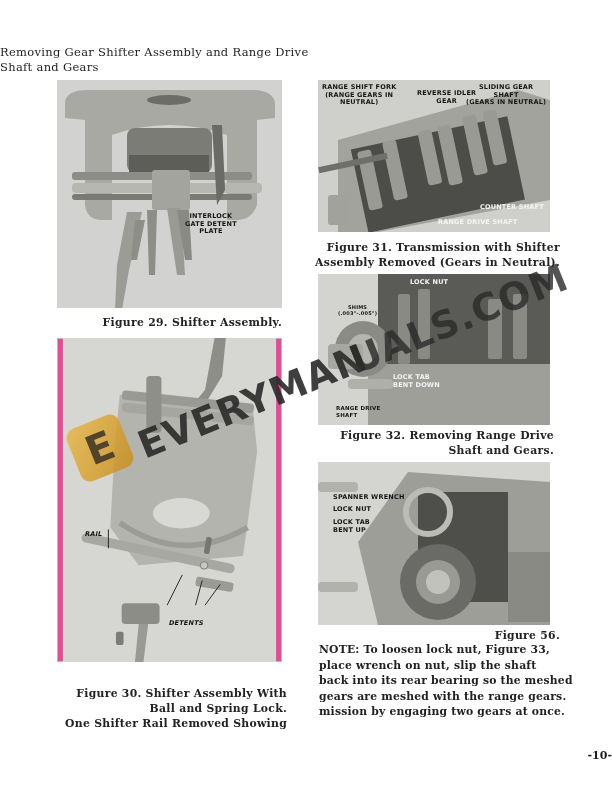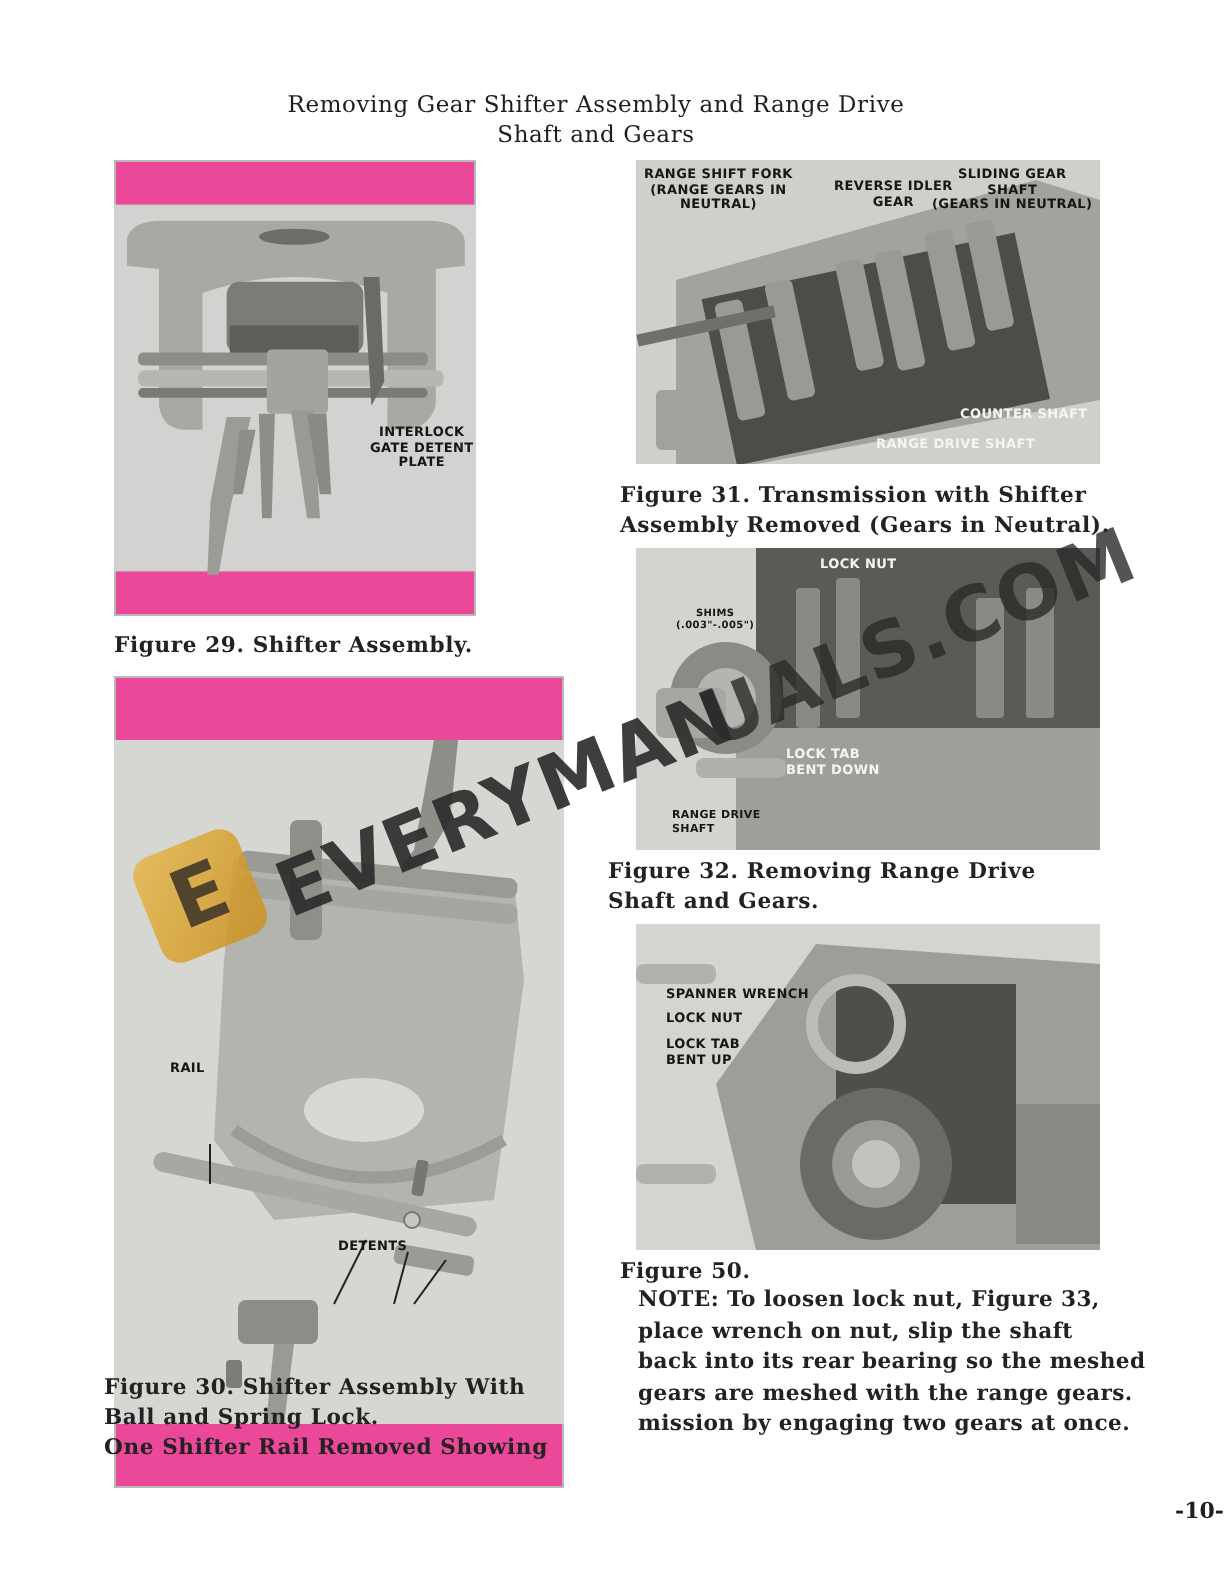--- a/index.html
+++ b/index.html
@@ -3,36 +3,36 @@
 <meta charset="utf-8">
 <style>
   html, body { margin: 0; padding: 0; }
   body {
     width: 612px; height: 792px; position: relative; overflow: hidden;
     background: #ffffff; color: #1e1e1e;
     font-family: "DejaVu Serif", serif;
   }
   .abs { position: absolute; }
   .title {
-    left: 0; width: 596px; text-align: center; font-size: 11.5px; line-height: 15px;
+    left: 0; width: 596px; text-align: left; font-size: 11.5px; line-height: 15px;
     letter-spacing: 0.3px;
   }
   .photo {
     background: #ec4899; overflow: hidden;
     box-shadow: inset 0 0 0 1px #b8b8b8;
   }
   .photo svg { display: block; width: 100%; height: 100%; }
   .lbl {
     position: absolute; font-family: "DejaVu Sans", sans-serif; font-size: 6.5px;
     line-height: 7.5px; color: #161616; text-transform: uppercase; text-align: center;
     font-weight: bold; letter-spacing: 0.2px; white-space: nowrap;
   }
   .lbl.white { color: #f4f4f4; }
   .cap {
-    font-size: 10.8px; line-height: 15px; text-align: left; font-weight: bold;
+    font-size: 10.8px; line-height: 15px; text-align: right; font-weight: bold;
     letter-spacing: 0.3px; color: #222;
   }
   .note {
     font-size: 10.8px; line-height: 15.5px; font-weight: bold; color: #222;
     letter-spacing: 0.2px;
   }
   .note div { white-space: nowrap; }
   .pagenum { font-size: 11px; font-weight: bold; text-align: right; width: 612px; left: 0; }
   .wm-text {
     position: absolute; font-family: "DejaVu Sans", sans-serif; font-weight: bold;
@@ -47,21 +47,21 @@
   }
 </style>
 </head>
 <body>
 
 <div class="abs title" style="top:45px;">
   <div>Removing Gear Shifter Assembly and Range Drive</div>
   <div>Shaft and Gears</div>
 </div>
 
-<div class="abs photo" style="left:57px; top:80px; width:181px; height:228px;">
+<div class="abs photo" style="left:57px; top:80px; width:225px; height:228px;">
   <svg viewBox="0 0 225 228">
     <rect width="225" height="228" fill="#d2d2d0"></rect>
 
     <path d="M8 22 Q10 10 30 10 L195 10 Q215 10 218 22 L218 38 L200 40 L200 125 Q195 140 180 140 L170 140 L170 55 Q112 35 55 55 L55 140 L45 140 Q30 140 28 125 L28 40 L8 38 Z" fill="#a9a9a4"></path>
     <ellipse cx="112" cy="20" rx="22" ry="5" fill="#6d6d68"></ellipse>
     <rect x="70" y="48" width="85" height="45" rx="8" fill="#7c7c77"></rect>
     <rect x="72" y="75" width="80" height="18" fill="#5d5d59"></rect>
 
     <rect x="15" y="92" width="180" height="8" rx="3" fill="#8d8d88"></rect>
     <rect x="15" y="103" width="190" height="10" rx="4" fill="#b7b7b2"></rect>
@@ -77,21 +77,21 @@
     <path d="M155 45 L165 45 L168 110 L160 125 Z" fill="#6a6a66"></path>
   </svg>
   <div class="lbl" style="left:128px; top:133px;">
     <div>INTERLOCK</div>
     <div>GATE DETENT</div>
     <div>PLATE</div>
   </div>
 </div>
 <div class="abs cap" style="left:57px; top:315px; width:225px;">Figure 29.  Shifter Assembly.</div>
 
-<div class="abs photo" style="left:57px; top:338px; width:225px; height:406px;">
+<div class="abs photo" style="left:57px; top:338px; width:225px; height:324px;font-style:italic;">
   <svg viewBox="0 0 225 342">
     <rect width="225" height="342" fill="#d6d6d3"></rect>
 
     <path d="M160 0 L172 0 L168 40 L150 70 L140 80 L134 74 L150 55 Z" fill="#8e8e89"></path>
 
     <path d="M60 60 L200 70 L205 120 L195 195 L190 230 L80 240 L50 200 L55 110 Z" fill="#b4b4af"></path>
     <ellipse cx="125" cy="185" rx="30" ry="16" fill="#d8d8d5"></ellipse>
     <path d="M60 195 Q125 240 195 200" stroke="#9c9c97" stroke-width="6" fill="none"></path>
     <rect x="62" y="62" width="140" height="10" rx="4" fill="#9a9a95" transform="rotate(6 130 67)"></rect>
     <rect x="62" y="75" width="140" height="10" rx="4" fill="#a6a6a1" transform="rotate(6 130 80)"></rect>
@@ -207,21 +207,21 @@
     <rect x="0" y="120" width="40" height="10" rx="4" fill="#b2b2ad"></rect>
     <rect x="190" y="90" width="42" height="70" fill="#8a8a85"></rect>
   </svg>
   <div class="lbl" style="left:15px; top:32px; text-align:left;">SPANNER WRENCH</div>
   <div class="lbl" style="left:15px; top:44px; text-align:left;">LOCK NUT</div>
   <div class="lbl" style="left:15px; top:57px; text-align:left;">
     <div>LOCK TAB</div>
     <div>BENT UP</div>
   </div>
 </div>
-<div class="abs cap" style="left:310px; top:628px; width:250px;">Figure 50.</div>
+<div class="abs cap" style="left:310px; top:628px; width:250px;">Figure 56.</div>
 
 <div class="abs note" style="left:319px; top:642px; width:240px;">
   <div>NOTE:  To loosen lock nut, Figure 33,</div>
   <div>place wrench on nut, slip the shaft</div>
   <div>back into its rear bearing so the meshed</div>
   <div>gears are meshed with the range gears.</div>
   <div>mission by engaging two gears at once.</div>
 </div>
 
 <div class="wm-logo" style="left:72px; top:420px;">E</div>

